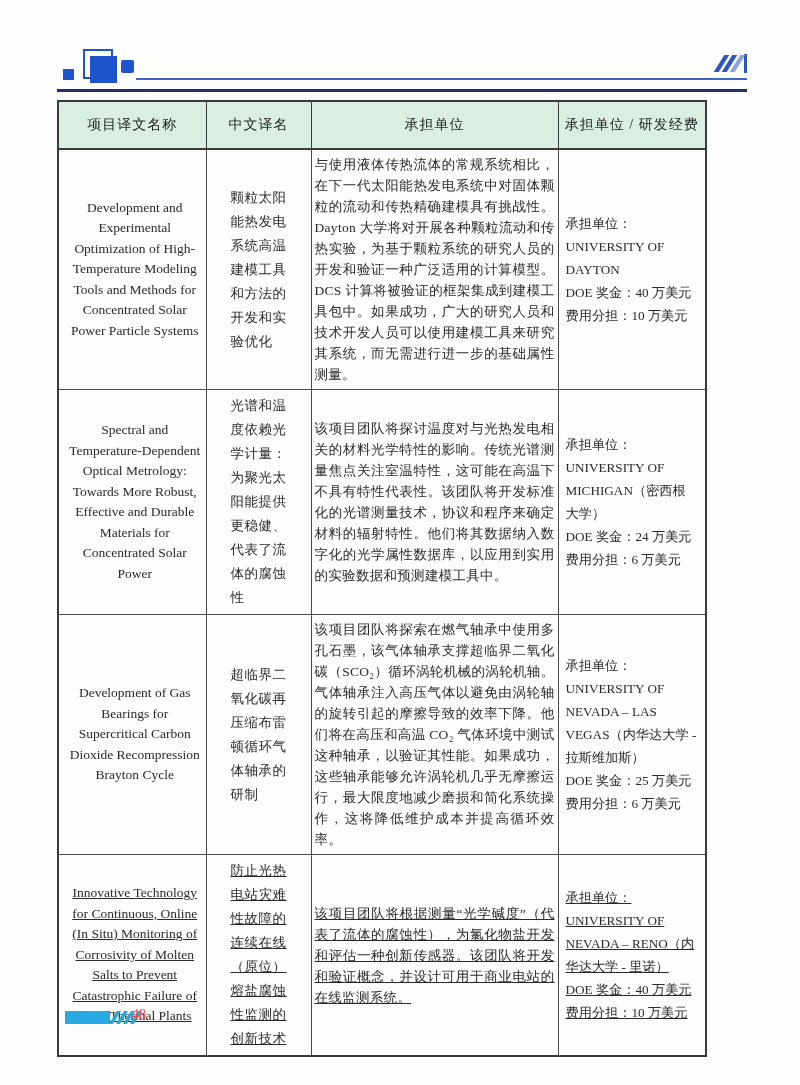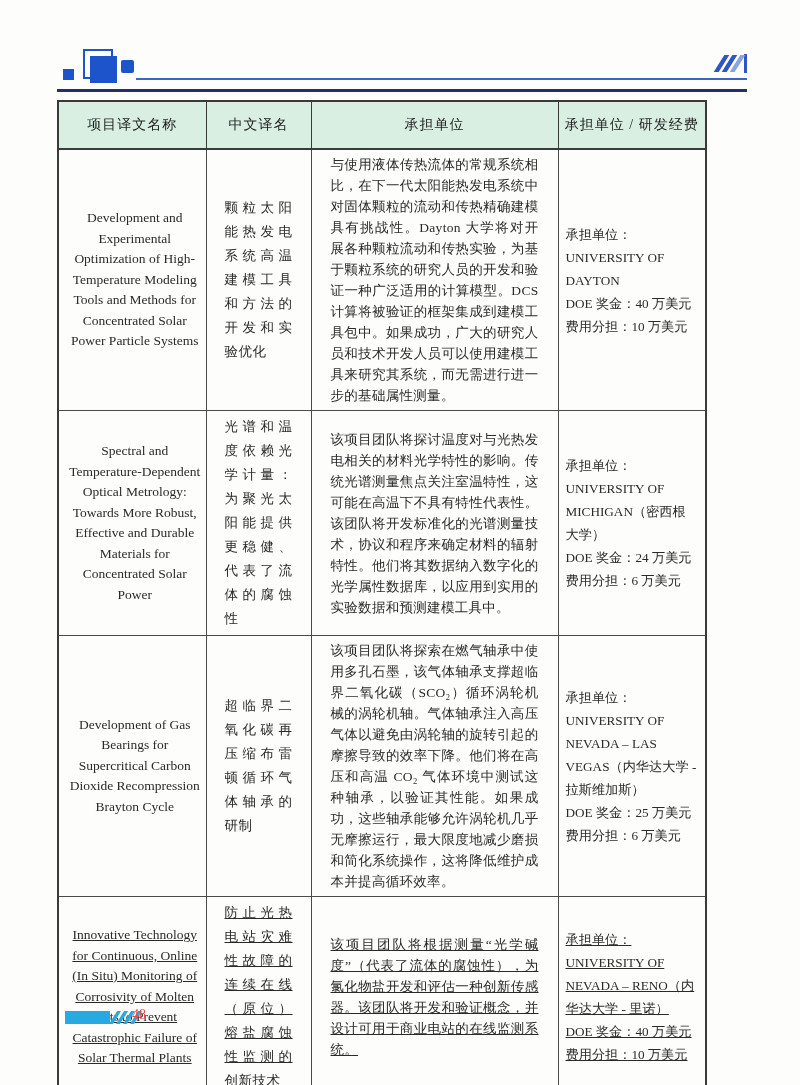--- a/index.html
+++ b/index.html
@@ -45,23 +45,23 @@
   table.data th {
     height:48px; background:#d8efe2; border:1px solid #3a3a3a; border-bottom:2px solid #3a3a3a;
     font-size:14px; font-weight:normal; letter-spacing:1px; color:#1f1f1f; text-align:center;
   }
   table.data td { border:1px solid #4a4a4a; vertical-align:middle; color:#2a2a2a; }
   tr.r0 td { height:240px; }
   tr.r1 td { height:210px; }
   tr.r2 td { height:232px; }
   tr.r3 td { height:185px;text-decoration:underline; }
   td.c-en  { font-size:13.5px; line-height:20.5px; padding:4px 4px 4px 9px; text-align:center; }
-  td.c-zh  { font-size:13.5px; line-height:24px; padding:4px 18px; text-align:justify;
+  td.c-zh  { font-size:13.5px; line-height:24px; padding:4px 24px; text-align:justify;
              letter-spacing:0.5px; }
-  td.c-desc{ font-size:13.5px; line-height:21px; padding:4px 19px; text-align:justify;
+  td.c-desc{ font-size:13.5px; line-height:21px; padding:4px 3px; text-align:justify;
              letter-spacing:0.3px;margin-top:28px; }
   td.c-fund{ font-size:13.2px; line-height:23px; padding:16px 7px; text-align:left;
              white-space:pre-line; }
 
   
   .footer-bar { position:absolute; left:65px; top:1011px; height:13px; display:flex; }
   .fb-solid { width:45px; background:#29a9e1; }
   .fb-stripe { width:4px; background:#29a9e1; transform:skewX(-32deg); margin-left:3px; }
   .page-num { position:absolute; left:132px; top:1007px; font-size:14px; color:#ef4444; }
 </style>

